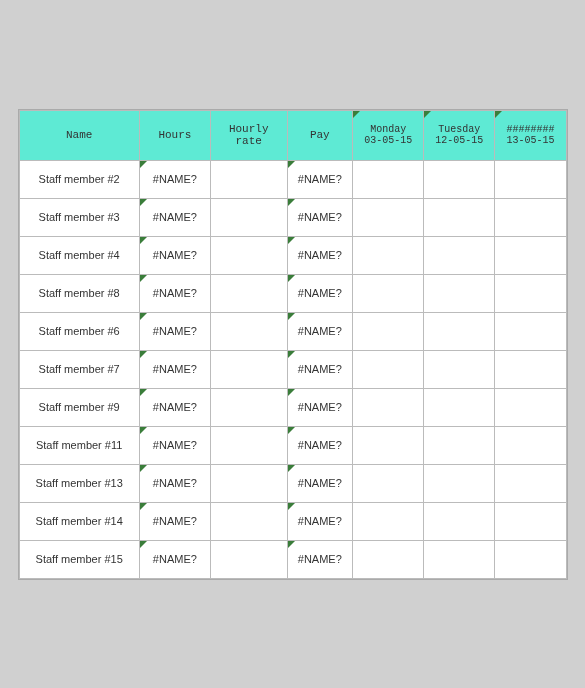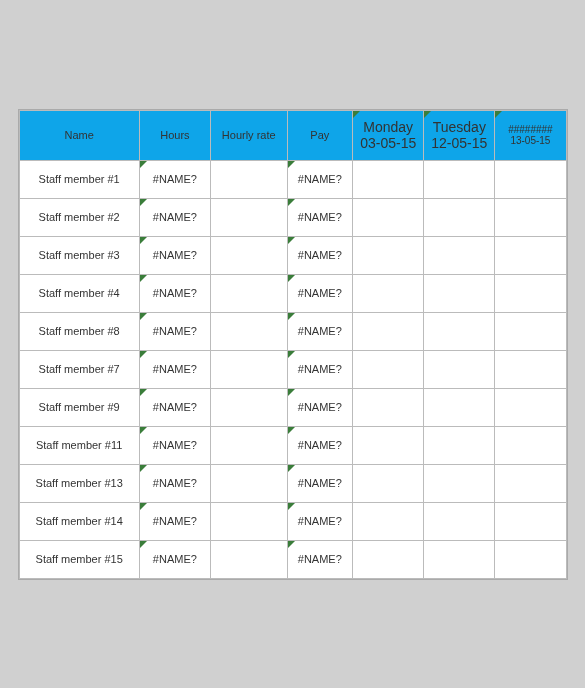--- a/index.html
+++ b/index.html
@@ -38,25 +38,26 @@
       text-align: center;
       padding: 4px 4px;
       position: relative;
       font-size: 11px;
       color: #333;
       height: 38px;
       vertical-align: middle;
     }
 
     thead th {
-      background: #0ea5e9;
+      background: #5eead4;
       font-weight: normal;
       color: #333;
       height: 50px;
       vertical-align: middle;
+      font-family: Liberation Mono, monospace;
     }
 
     .col-name { width: 22%; }
     .col-hours { width: 13%; }
     .col-hourly { width: 14%; }
     .col-pay { width: 12%; }
     .col-mon { width: 13%; }
     .col-tue { width: 13%; }
     .col-wed { width: 13%; }
 
@@ -76,21 +77,21 @@
       border-color: #3a7d3a transparent transparent transparent;
     }
 
     td .green-corner {
       position: absolute;
       top: 0;
       left: 0;
     }
 
     .col-header-day {
-      font-size: 14px;
+      font-size: 10px;
       color: #333;
     }
 
     .hash-header {
       font-size: 10px;
       color: #333;
     }
 
     tbody tr:nth-child(odd) {
       background: #fff;
@@ -139,29 +140,20 @@
         <th class="col-wed" style="position:relative;">
           <span class="green-corner"></span>
           <div class="hash-header">
             <div>########</div>
             <div>13-05-15</div>
           </div>
         </th>
       </tr>
     </thead>
     <tbody id="table-body">
-    <tr>
-          <td>Staff member #1</td>
-          <td class="cell-with-corner"><span class="green-corner"></span><span class="error-val">#NAME?</span></td>
-          <td></td>
-          <td class="cell-with-corner"><span class="green-corner"></span><span class="error-val">#NAME?</span></td>
-          <td></td>
-          <td></td>
-          <td></td>
-        </tr>
         <tr>
           <td>Staff member #2</td>
           <td class="cell-with-corner"><span class="green-corner"></span><span class="error-val">#NAME?</span></td>
           <td></td>
           <td class="cell-with-corner"><span class="green-corner"></span><span class="error-val">#NAME?</span></td>
           <td></td>
           <td></td>
           <td></td>
         </tr>
         <tr>
@@ -177,20 +169,29 @@
           <td>Staff member #4</td>
           <td class="cell-with-corner"><span class="green-corner"></span><span class="error-val">#NAME?</span></td>
           <td></td>
           <td class="cell-with-corner"><span class="green-corner"></span><span class="error-val">#NAME?</span></td>
           <td></td>
           <td></td>
           <td></td>
         </tr>
         <tr>
           <td>Staff member #8</td>
+          <td class="cell-with-corner"><span class="green-corner"></span><span class="error-val">#NAME?</span></td>
+          <td></td>
+          <td class="cell-with-corner"><span class="green-corner"></span><span class="error-val">#NAME?</span></td>
+          <td></td>
+          <td></td>
+          <td></td>
+        </tr>
+        <tr>
+          <td>Staff member #6</td>
           <td class="cell-with-corner"><span class="green-corner"></span><span class="error-val">#NAME?</span></td>
           <td></td>
           <td class="cell-with-corner"><span class="green-corner"></span><span class="error-val">#NAME?</span></td>
           <td></td>
           <td></td>
           <td></td>
         </tr>
         <tr>
           <td>Staff member #7</td>
           <td class="cell-with-corner"><span class="green-corner"></span><span class="error-val">#NAME?</span></td>

